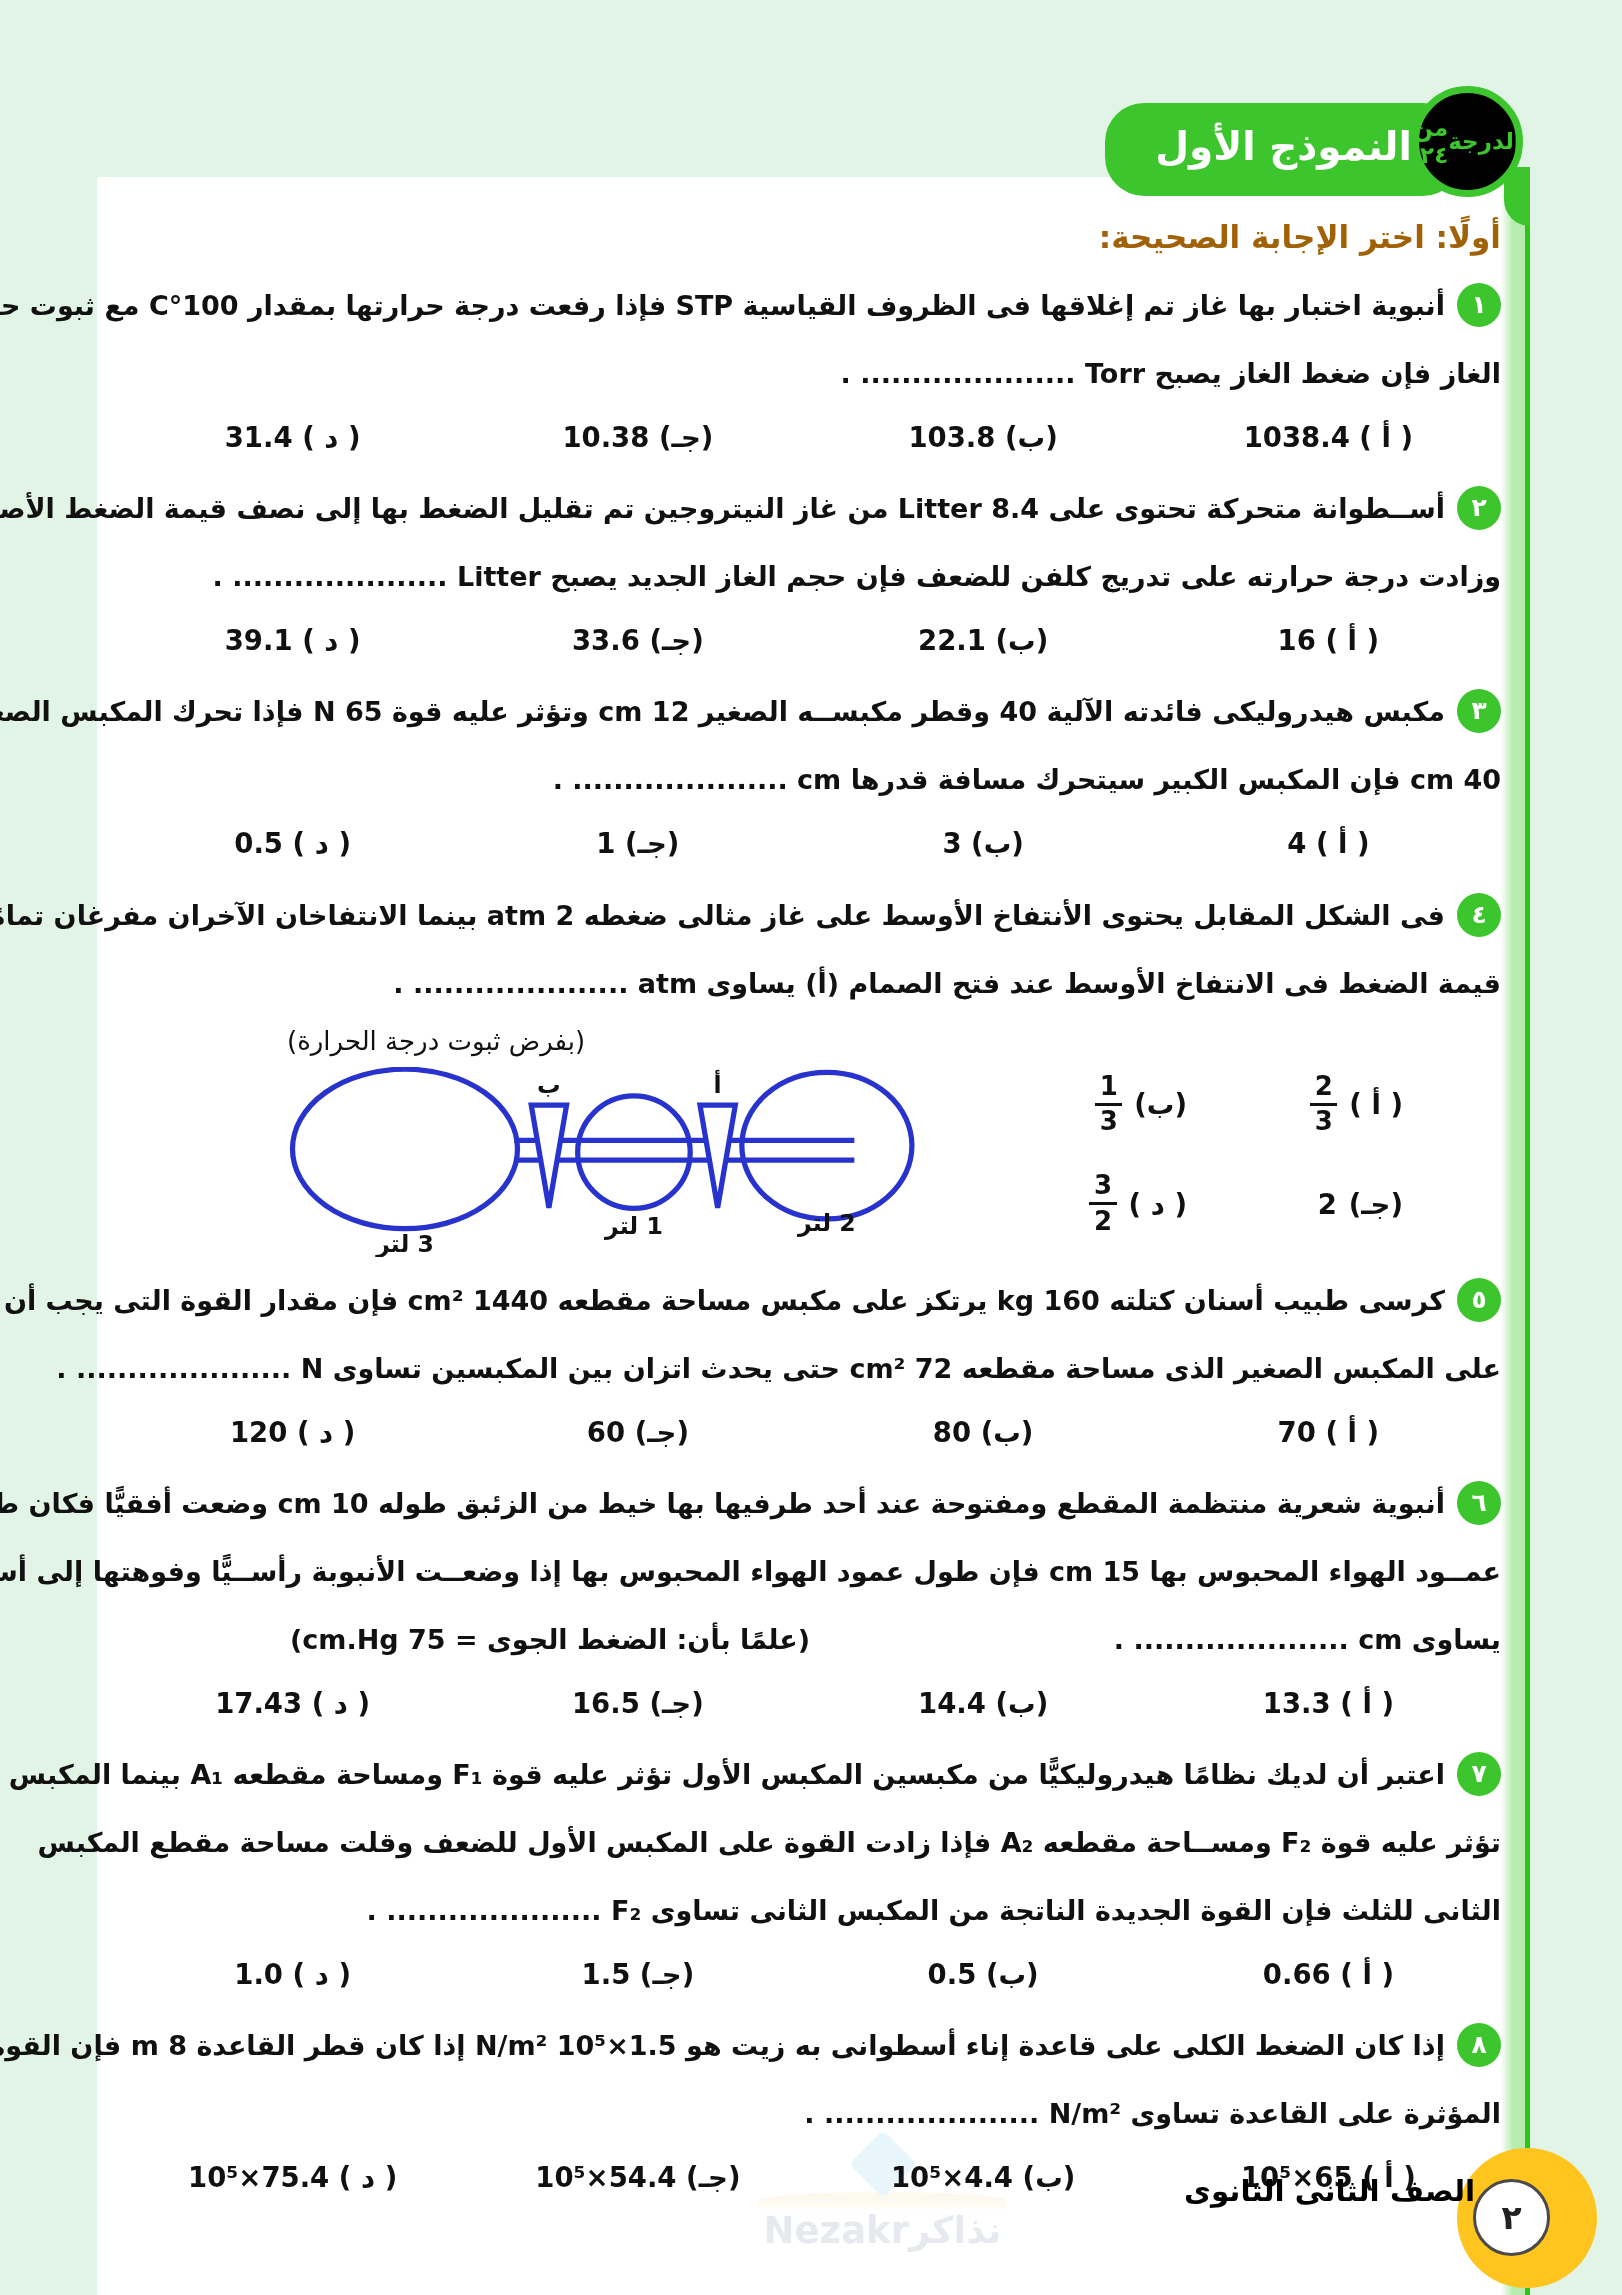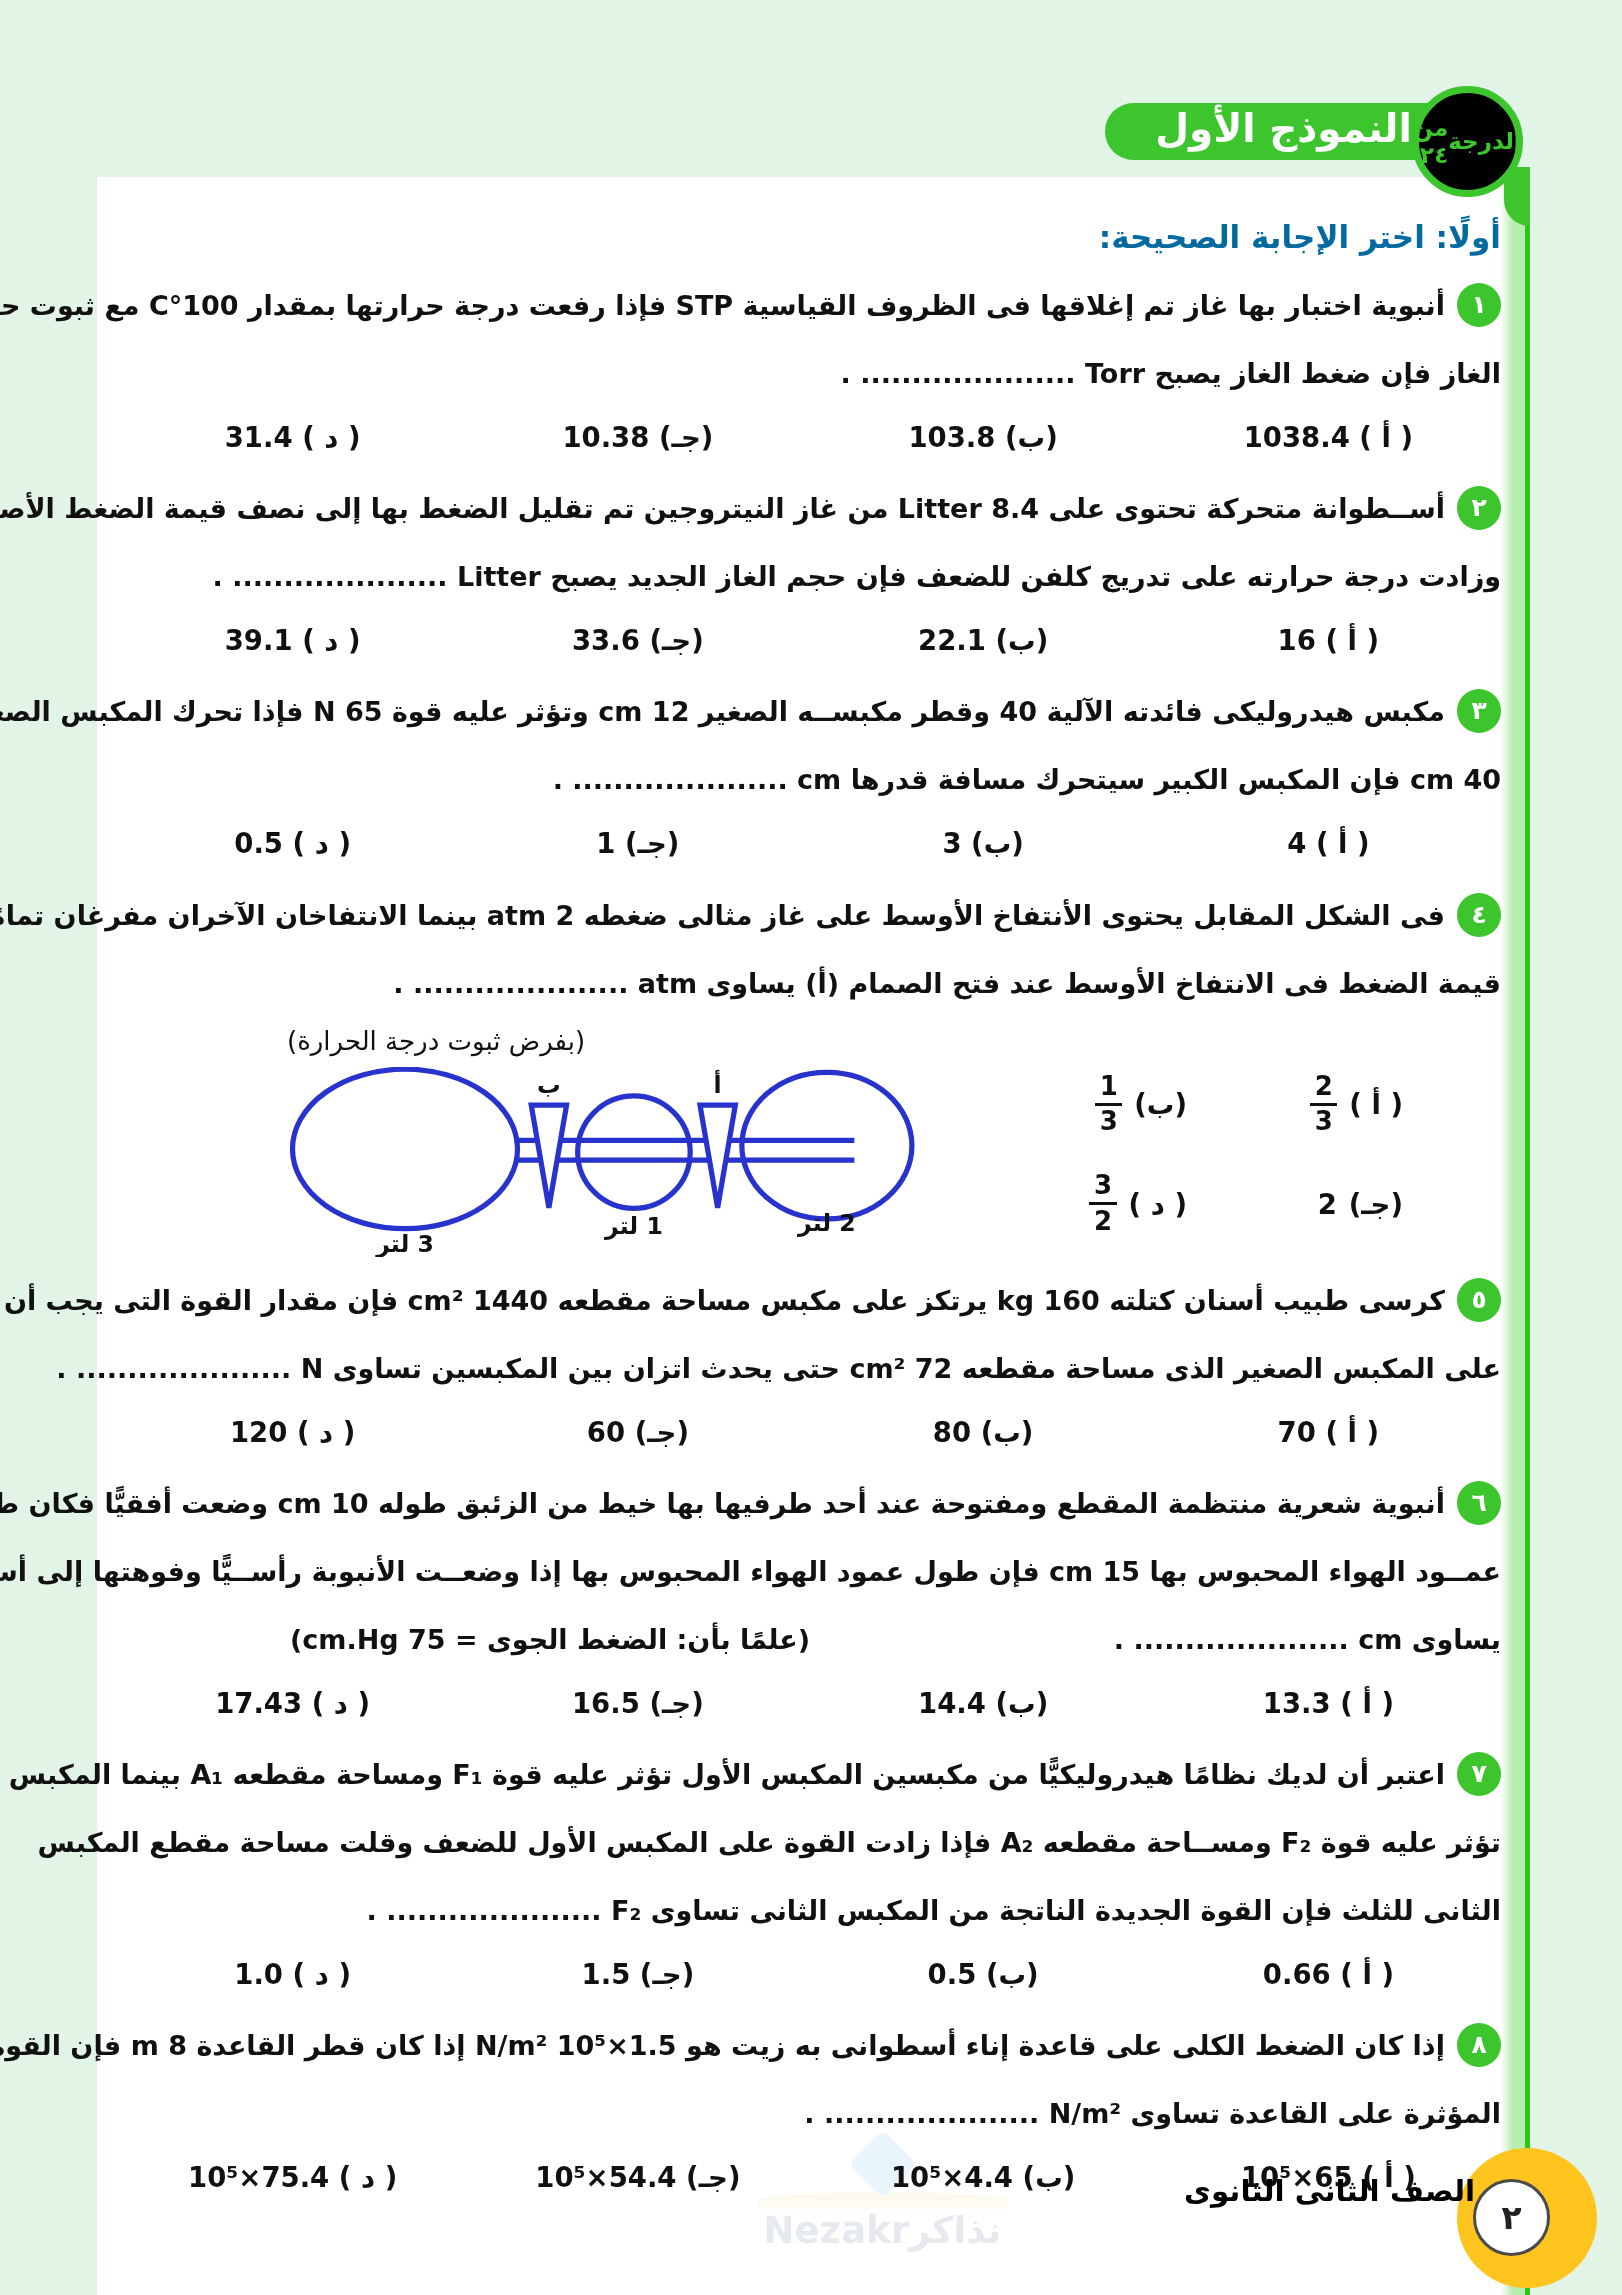--- a/index.html
+++ b/index.html
@@ -2,29 +2,29 @@
 <html lang="ar" dir="rtl" style="font-size:10.5px"><head>
 <meta charset="utf-8">
 <style>
   html,body{margin:0;padding:0;}
   body{font-family:"DejaVu Sans",sans-serif;}
   .page{position:relative;width:1623px;height:2295px;background:#e1f4e5;overflow:hidden;}
   .panel{position:absolute;left:98px;top:177px;right:96px;bottom:0;background:#ffffff;border-left:none;z-index:1;}
   .panel-edge{position:absolute;top:177px;bottom:0;right:92px;width:29.4px;background:linear-gradient(to left,#2fc315 0 4.6px,#b7ecb1 4.6px 17px,rgba(255,255,255,0) 29.4px);z-index:2;}
   .watermark{position:absolute;top:1145px;left:79px;width:1374px;z-index:1;transform:rotate(-16deg);
     font-size:419px;font-weight:bold;color:#e2e4e5;opacity:.75;text-align:center;pointer-events:none;user-select:none;}
-  .header-pill{position:absolute;top:103px;right:160px;width:357px;height:57px;background:#3cc52d;border-radius:39px;
+  .header-pill{position:absolute;top:103px;right:160px;width:357px;height:93px;background:#3cc52d;border-radius:39px;
     display:flex;align-items:center;justify-content:center;z-index:4;}
   .header-pill .t{color:#ffffff;font-size:39px;font-weight:bold;padding-bottom:5.2px;}
   .badge{position:absolute;top:86px;right:99px;width:97px;height:97px;background:#000000;border:7.2px solid #3cc52d;border-radius:50%;
     display:flex;flex-direction:row;align-items:center;justify-content:center;z-index:5;}
   .badge span{color:#3cc52d;font-size:23px;font-weight:bold;line-height:1.15;}
   .badge-tail{position:absolute;top:167px;right:92px;width:26px;height:59px;background:#3cc52d;border-bottom-left-radius:39px;z-index:3;}
   .content{position:absolute;left:121px;right:121px;top:219px;z-index:3;direction:rtl;text-align:right;color:#111;}
-  .section-title{color:#0369a1;font-size:31px;font-weight:bold;margin:0 0 17px 0;}
+  .section-title{color:#a16207;font-size:31px;font-weight:bold;margin:0 0 17px 0;}
   .q{margin-bottom:9.2px;}
   .qline{font-size:27px;font-weight:bold;line-height:68px;white-space:nowrap;}
   .qline.first{position:relative;padding-right:56px;}
   .qnum{position:absolute;right:0;top:11px;width:44px;height:44px;background:#3cc52d;border-radius:50%;
     display:flex;align-items:center;justify-content:center;color:#fff;font-size:25px;font-weight:bold;}
   .opts{display:grid;grid-template-columns:repeat(4,1fr);height:58px;align-items:center;font-size:27.5px;font-weight:bold;}
   .opt{text-align:center;white-space:nowrap;}
   .opt .l{letter-spacing:0.7px;}
   .q4mid{display:flex;align-items:flex-start;margin-top:3.9px;}
   .q4note{font-size:26px;font-weight:normal;padding-left:167px;text-align:left;line-height:46px;}

